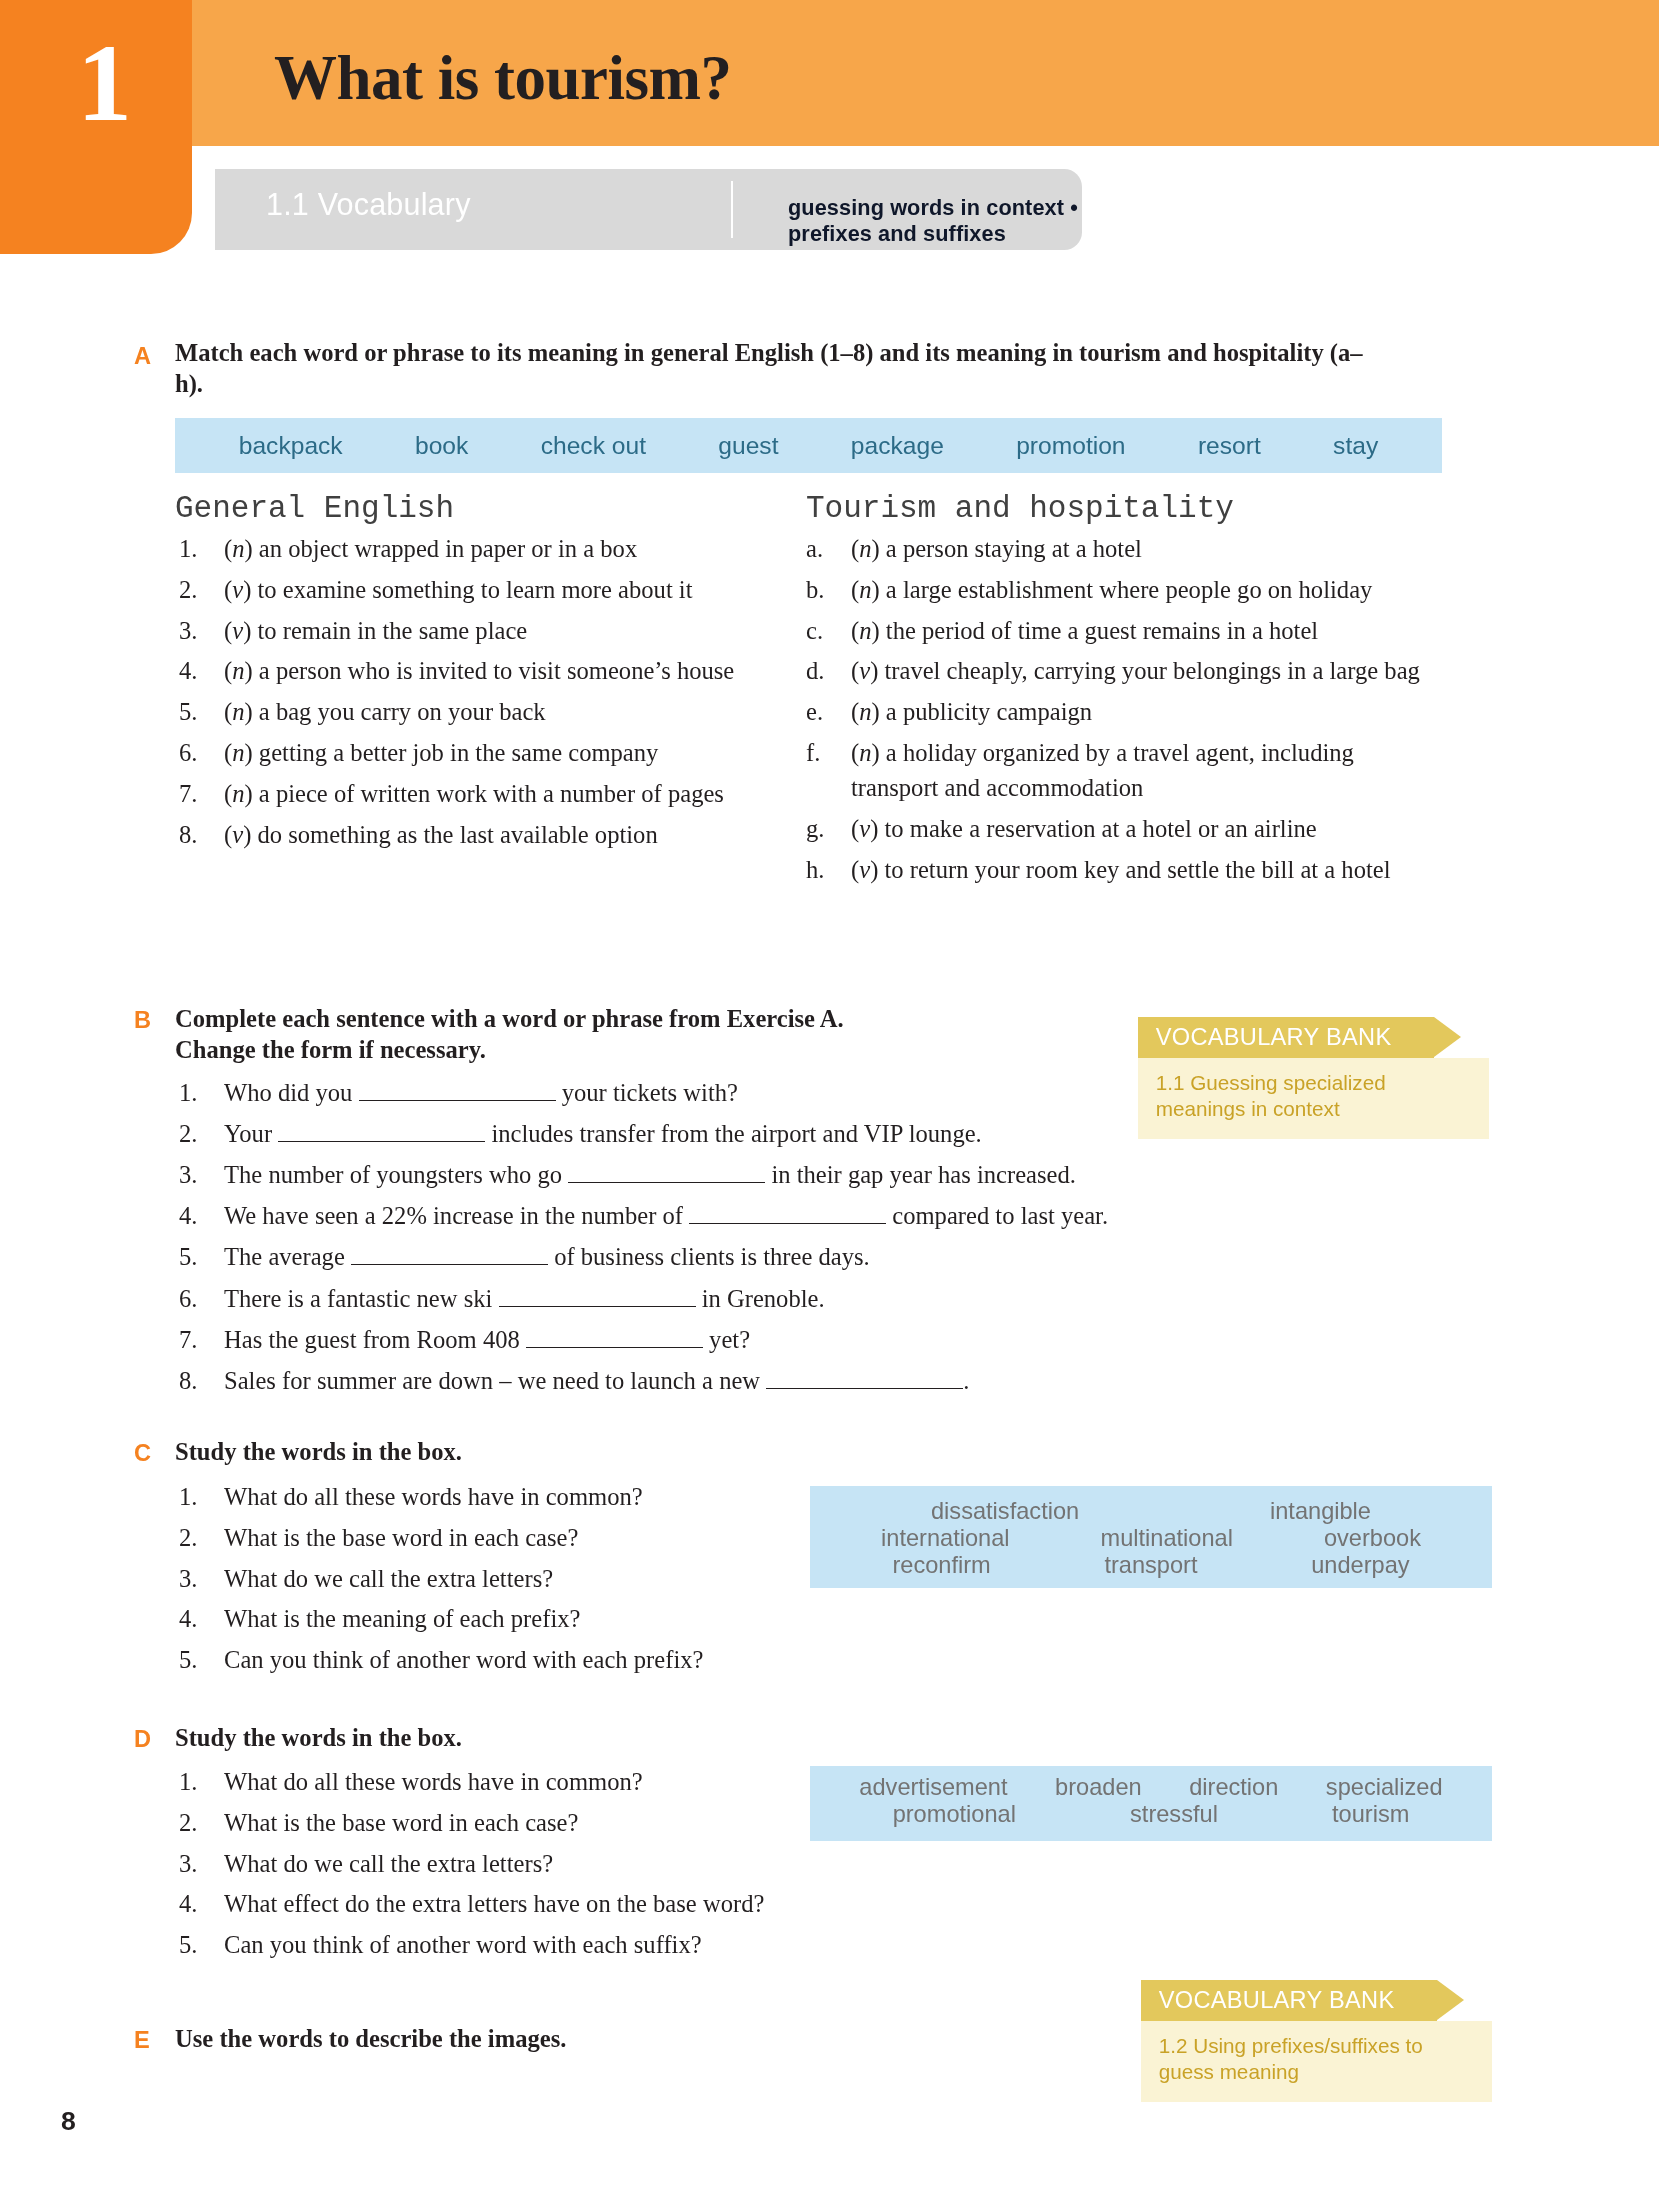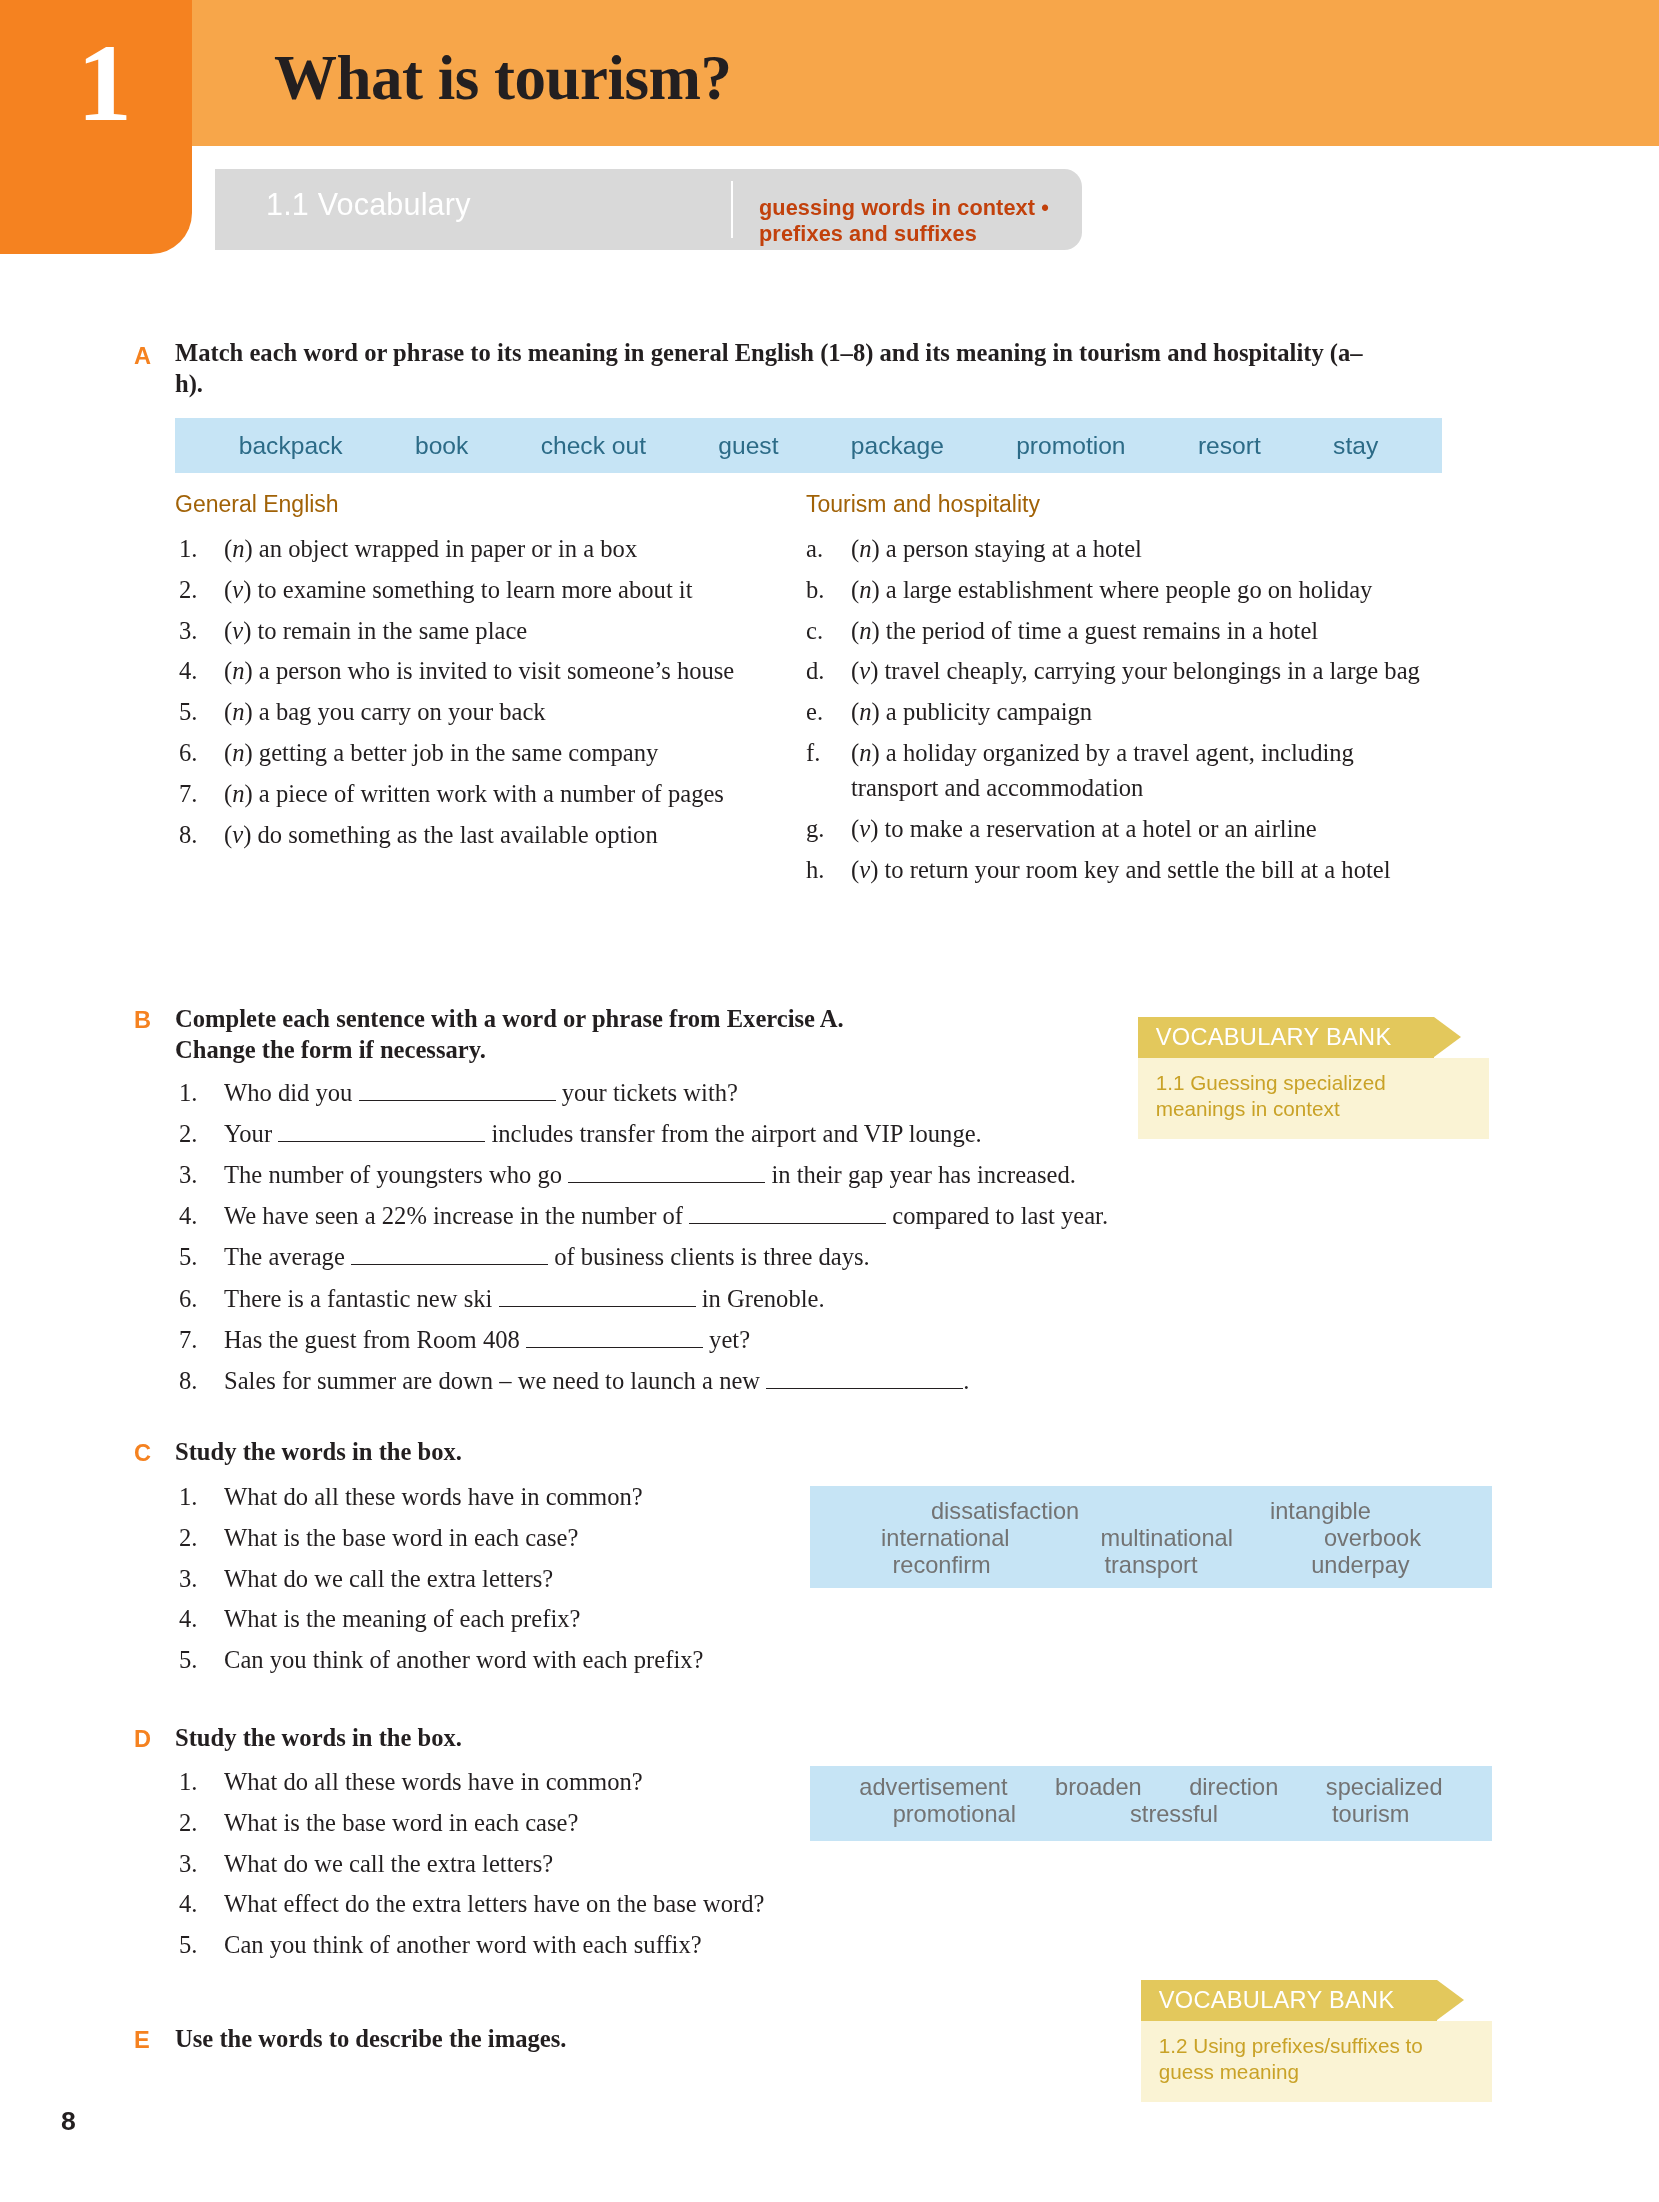--- a/index.html
+++ b/index.html
@@ -77,26 +77,26 @@
   .subhead-bar .divider {
     position: absolute;
     left: 516px;
     top: 11.8px;
     width: 2px;
     height: 57px;
     background: #ffffff;
   }
   .subhead-bar .sect-desc {
     position: absolute;
-    left: 544px;
+    left: 573px;
     top: 25.6px;
     font-family: "Liberation Sans", sans-serif;
     font-size: 21.7px;
     font-weight: bold;
-    color: #c2410c;
+    color: #0f172a;
     letter-spacing: 0.1px;
   }
 
   
   .ex-letter {
     position: absolute;
     font-family: "Liberation Sans", sans-serif;
     font-weight: bold;
     font-size: 23.6px;
     color: #f58220;
@@ -125,23 +125,23 @@
     display: flex;
     align-items: center;
     justify-content: space-around;
     padding: 0 27.6px;
     box-sizing: border-box;
   }
   .wordbox.top span { white-space: nowrap; }
 
   .col-head {
     position: absolute;
-    font-family: Liberation Sans, sans-serif;
-    font-size: 23px;
-    color: #a16207;
+    font-family: Liberation Mono, monospace;
+    font-size: 31px;
+    color: #404040;
   }
 
   ol.items, ul.items {
     position: absolute;
     margin: 0;
     padding: 0;
     list-style: none;
   }
   .items li {
     position: relative;

